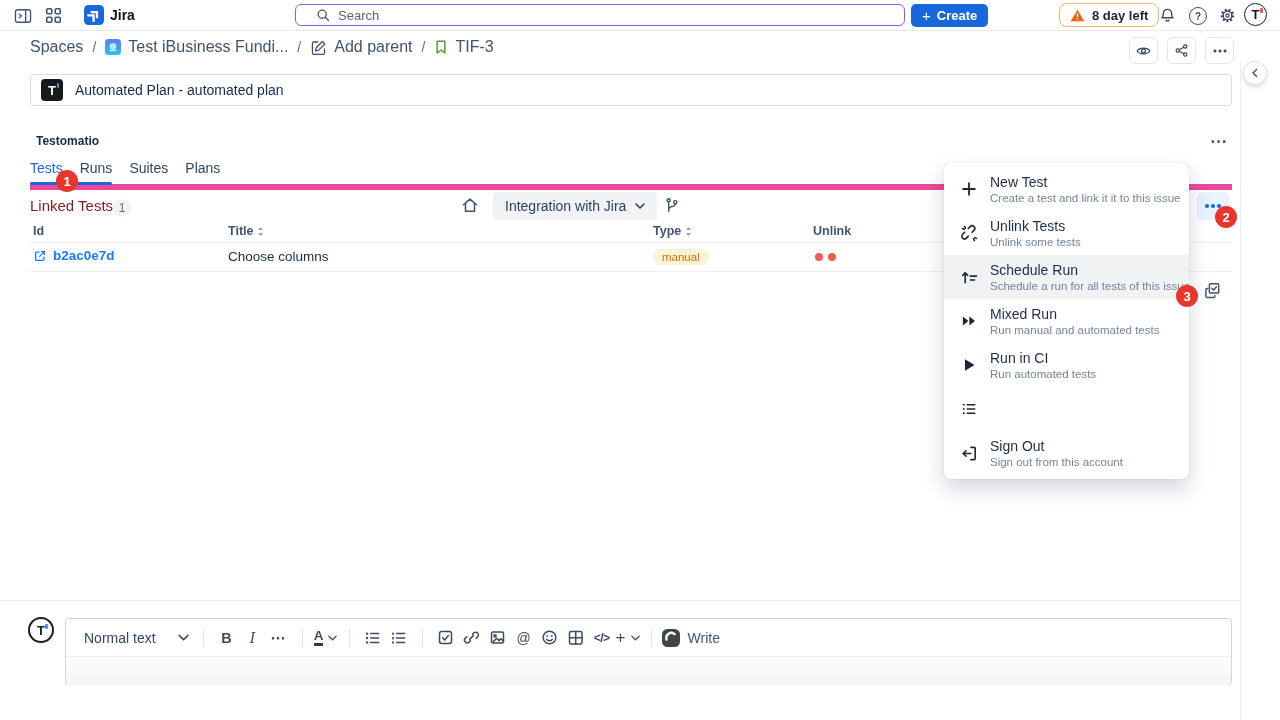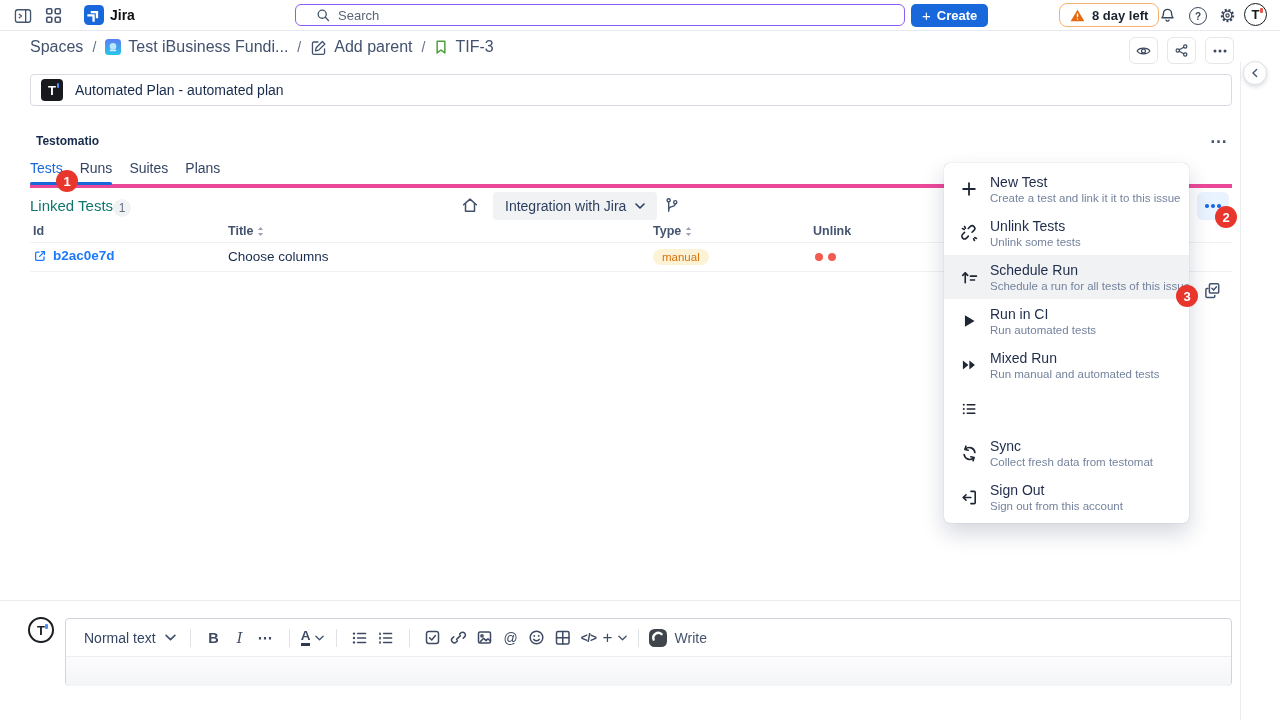--- a/index.html
+++ b/index.html
@@ -43,27 +43,27 @@
   .plancard{position:absolute;left:30px;top:74px;width:1202px;height:32px;border:1px solid #d8dce2;border-radius:4px;
     display:flex;align-items:center;gap:12px;padding-left:10px;box-sizing:border-box;background:#fff;}
   .tlogo{width:22px;height:22px;background:#17191c;border-radius:4px;display:flex;align-items:center;justify-content:center;position:relative;}
   .tlogo b{color:#fff;font-size:13px;position:relative;}
   .tlogo i{position:absolute;right:4px;top:4px;width:2.5px;height:4.5px;background:#4e8df6;border-radius:1px;}
   .plantitle{font-size:14px;color:#172b4d;}
 
   
   .ptitle{position:absolute;left:30px;top:134px;font-size:12px;font-weight:700;color:#172b4d;margin-left:6px;}
   .pmore{position:absolute;left:1210px;top:131px;font-size:17px;font-weight:700;color:#44546f;cursor:pointer;letter-spacing:1px;}
-  .tabs{position:absolute;left:30px;top:160px;width:1202px;height:24px;border-bottom:4px solid #ec4899;display:flex;gap:17px;}
+  .tabs{position:absolute;left:30px;top:160px;width:1202px;height:24px;border-bottom:6px solid #ec4899;display:flex;gap:17px;}
   .tab{font-size:14px;font-weight:500;color:#344563;cursor:pointer;padding-bottom:6px;}
   .tab.active{color:#1868db;}
   .tabline{position:absolute;left:0;top:22px;width:82px;height:3px;background:#1868db;border-radius:2px;}
 
   
-  .ltitle{position:absolute;left:30px;top:197px;font-size:15px;font-weight:500;color:#0f766e;}
+  .ltitle{position:absolute;left:30px;top:197px;font-size:15px;font-weight:500;color:#7f1d1d;}
   .lcount{position:absolute;left:113px;top:199px;min-width:18px;height:18px;border-radius:50%;background:#f1f2f4;color:#626f86;
     font-size:12px;display:flex;align-items:center;justify-content:center;}
   .homeic{position:absolute;left:461px;top:196px;cursor:pointer;}
   .chip{position:absolute;left:493px;top:192px;height:28px;background:#f1f2f4;border-radius:4px;display:flex;align-items:center;
     gap:9px;padding:0 12px;cursor:pointer;}
   .chip span{font-size:14px;color:#2c3e5d;font-weight:500;white-space:nowrap;}
   .branchic{position:absolute;left:664px;top:196px;cursor:pointer;}
   .paren{position:absolute;left:1181px;top:195px;font-size:17px;color:#44546f;}
   .morebtn{position:absolute;left:1197px;top:192px;width:32px;height:28px;background:#e9f2ff;border-radius:6px;display:flex;
     align-items:center;justify-content:center;gap:2.5px;cursor:pointer;}
@@ -99,21 +99,21 @@
   .botline{position:absolute;left:0;top:600px;width:1240px;height:1px;background:#ebecf0;}
   .cavatar{position:absolute;left:28px;top:617px;width:26px;height:26px;border:2px solid #1b1e23;border-radius:50%;background:#fff;
     display:flex;align-items:center;justify-content:center;box-sizing:border-box;}
   .cavatar b{font-size:13px;color:#1b1e23;}
   .cavatar i{position:absolute;right:4px;top:5px;width:3px;height:5px;background:#4e8df6;border-radius:1px;}
   .editor{position:absolute;left:65px;top:618px;width:1167px;height:68px;border:1px solid #d0d4db;border-radius:4px;background:#fff;box-sizing:border-box;}
   .etoolbar{height:37px;border-bottom:1px solid #eceef1;display:flex;align-items:center;padding:0 14px;}
   .econtent{height:29px;background:linear-gradient(180deg,#fcfcfd,#f4f5f7);border-radius:0 0 4px 4px;}
   .tdiv{width:1px;height:18px;background:#dfe2e7;margin:0 10px;flex:none;}
   .tbtn{min-width:26px;height:26px;display:flex;align-items:center;justify-content:center;gap:5px;cursor:pointer;color:#3f4b63;flex:none;}
-  .tbtn.textstyle{min-width:0;padding:0 4px;font-size:14px;color:#344563;gap:9px;}
+  .tbtn.textstyle{min-width:0;padding:0 4px;font-size:14px;color:#344563;gap:22px;}
   .bglyph{font-weight:700;font-size:14.5px;}
   .iglyph{font-family:"DejaVu Serif",serif;font-style:italic;font-size:14.5px;}
   .moreglyph{font-size:15px;font-weight:700;letter-spacing:1px;color:#3f4b63;}
   .aglyph{font-weight:700;font-size:13.5px;border-bottom:3px solid #2e3a4f;line-height:14px;}
   .atglyph{font-size:14px;}
   .codeglyph{font-size:12px;font-weight:700;letter-spacing:-0.5px;}
   .plusglyph{font-size:17px;font-weight:400;}
   .writebtn{display:flex;align-items:center;gap:8px;cursor:pointer;text-align:right;}
   .writebtn span{font-size:14px;font-weight:500;color:#44546f;}
 </style>
@@ -434,72 +434,56 @@
       </span>
       <div class="mtext">
           <div class="mtitle">Schedule Run</div>
       <div class="msub">Schedule a run for all tests of this issue</div>
         </div>
     </div>
 
     <div class="mitem">
       <span class="micw">
         <svg width="18" height="18" viewBox="0 0 20 20">
+            <path d="M3.2 5 L9.4 10 3.2 15 Z M10.4 5 L16.6 10 10.4 15 Z" fill="#1f2633"></path>
+          </svg>
+      </span>
+      <div class="mtext">
+          <div class="mtitle">Mixed Run</div>
+      <div class="msub">Run manual and automated tests</div>
+        </div>
+    </div>
+
+    <div class="mitem">
+      <span class="micw">
+        <svg width="18" height="18" viewBox="0 0 20 20">
             <path d="M5.5 3.6 L16.2 10 5.5 16.4 Z" fill="#1f2633"></path>
           </svg>
       </span>
       <div class="mtext">
           <div class="mtitle">Run in CI</div>
       <div class="msub">Run automated tests</div>
-        </div>
-    </div>
-
-    <div class="mitem">
-      <span class="micw">
-        <svg width="18" height="18" viewBox="0 0 20 20">
-            <path d="M3.2 5 L9.4 10 3.2 15 Z M10.4 5 L16.6 10 10.4 15 Z" fill="#1f2633"></path>
-          </svg>
-      </span>
-      <div class="mtext">
-          <div class="mtitle">Mixed Run</div>
-      <div class="msub">Run manual and automated tests</div>
         </div>
     </div>
 
     <div class="mitem">
       <span class="micw">
         <svg width="18" height="18" viewBox="0 0 20 20">
             <g fill="#1f2633">
               <circle cx="4.2" cy="5.3" r="1.1"></circle>
               <circle cx="4.2" cy="10" r="1.1"></circle>
               <circle cx="4.2" cy="14.7" r="1.1"></circle>
             </g>
             <g class="mic" style="stroke-width:1.6">
               <path d="M8 5.3 h8.5 M8 10 h8.5 M8 14.7 h8.5"></path>
             </g>
           </svg>
       </span>
     </div>
 
-    <div class="mitem">
-      <span class="micw">
-        <svg width="19" height="19" viewBox="0 0 20 20">
-            <g class="mic">
-              <path d="M15.7 9 A6 6 0 0 0 5.6 5.4"></path>
-              <path d="M6.2 2.3 L5.2 5.7 8.6 6.6"></path>
-              <path d="M4.3 11 A6 6 0 0 0 14.4 14.6"></path>
-              <path d="M13.8 17.7 L14.8 14.3 11.4 13.4"></path>
-            </g>
-          </svg>
-      </span>
-      <div class="mtext">
-          <div class="mtitle">Sync</div>
-      <div class="msub">Collect fresh data from testomat</div>
-        </div>
-    </div>
 
     <div class="mitem">
       <span class="micw">
         <svg width="19" height="19" viewBox="0 0 20 20">
             <g class="mic">
               <path d="M11.5 3.5 H15 a1 1 0 0 1 1 1 v11 a1 1 0 0 1-1 1 h-3.5"></path>
               <path d="M11.5 10 H3.6"></path>
               <path d="M6.3 7.2 L3.4 10 6.3 12.8"></path>
             </g>
           </svg>

